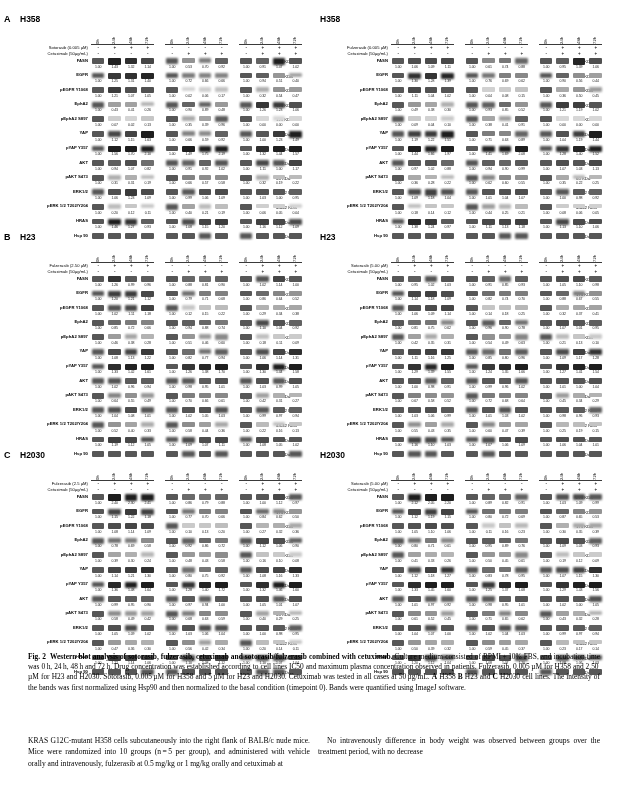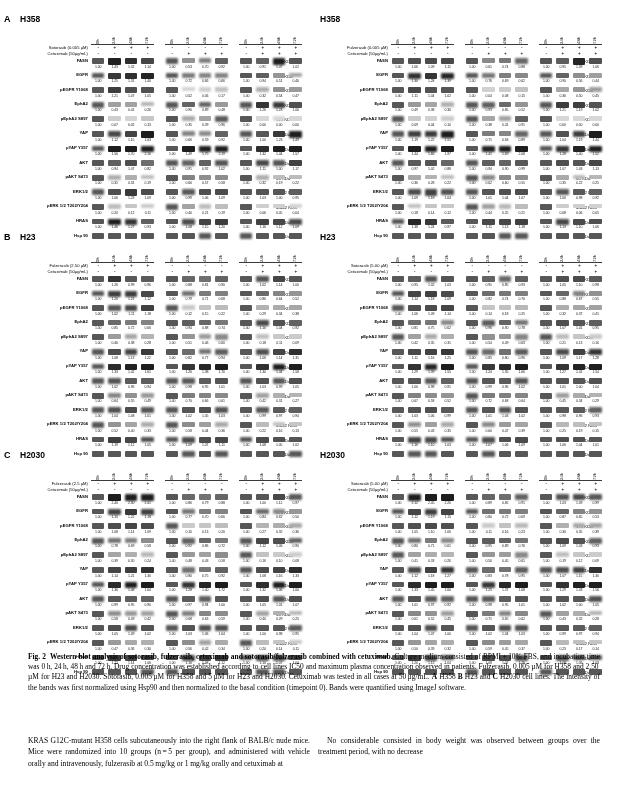--- a/index.html
+++ b/index.html
@@ -2544,16 +2544,16 @@
     </div>
 
   <div id="caption">
     <b>Fig. 2</b><span>&nbsp;&nbsp;</span><b>Western blot analysis of sotorasib, fulzerasib, cetuximab and sotorasib/fulzerasib combined with cetuximab.</b><span> Culture medium consisted of RPMI + 10% FBS, and incubation time was 0 h, 24 h, 48 h and 72 h. Drug concentration was established according to cell lines IC50 and maximum plasma concentration observed in patients. Fulzerasib, 0.005 µM for H358 and 2.50 µM for H23 and H2030. Sotorasib, 0.005 µM for H358 and 5 µM for H23 and H2030. Cetuximab was tested in all cases at 50 µg/mL. </span><b>A</b><span> H358 </span><b>B</b><span> H23 and </span><b>C</b><span> H2030 cell lines. The intensity of the bands was first normalized using Hsp90 and then normalized to the basal condition (timepoint 0). Bands were quantified using ImageJ software.</span>
   </div>
 
   <div class="bodycol" id="body-left">
     <p>KRAS G12C-mutant H358 cells subcutaneously into the right flank of BALB/c nude mice. Mice were randomized into 10 groups (n = 5 per group), and administered with vehicle orally and intravenously, fulzerasib at 0.5 mg/kg or 1 mg/kg orally and cetuximab at</p>
   </div>
   <div class="bodycol" id="body-right">
-    <p class="indent">No considerable consisted in body weight was observed between groups over the treatment period, with no decrease</p>
+    <p class="indent">No intravenously difference in body weight was observed between groups over the treatment period, with no decrease</p>
   </div>
 
 </div>
 
 </body></html>

